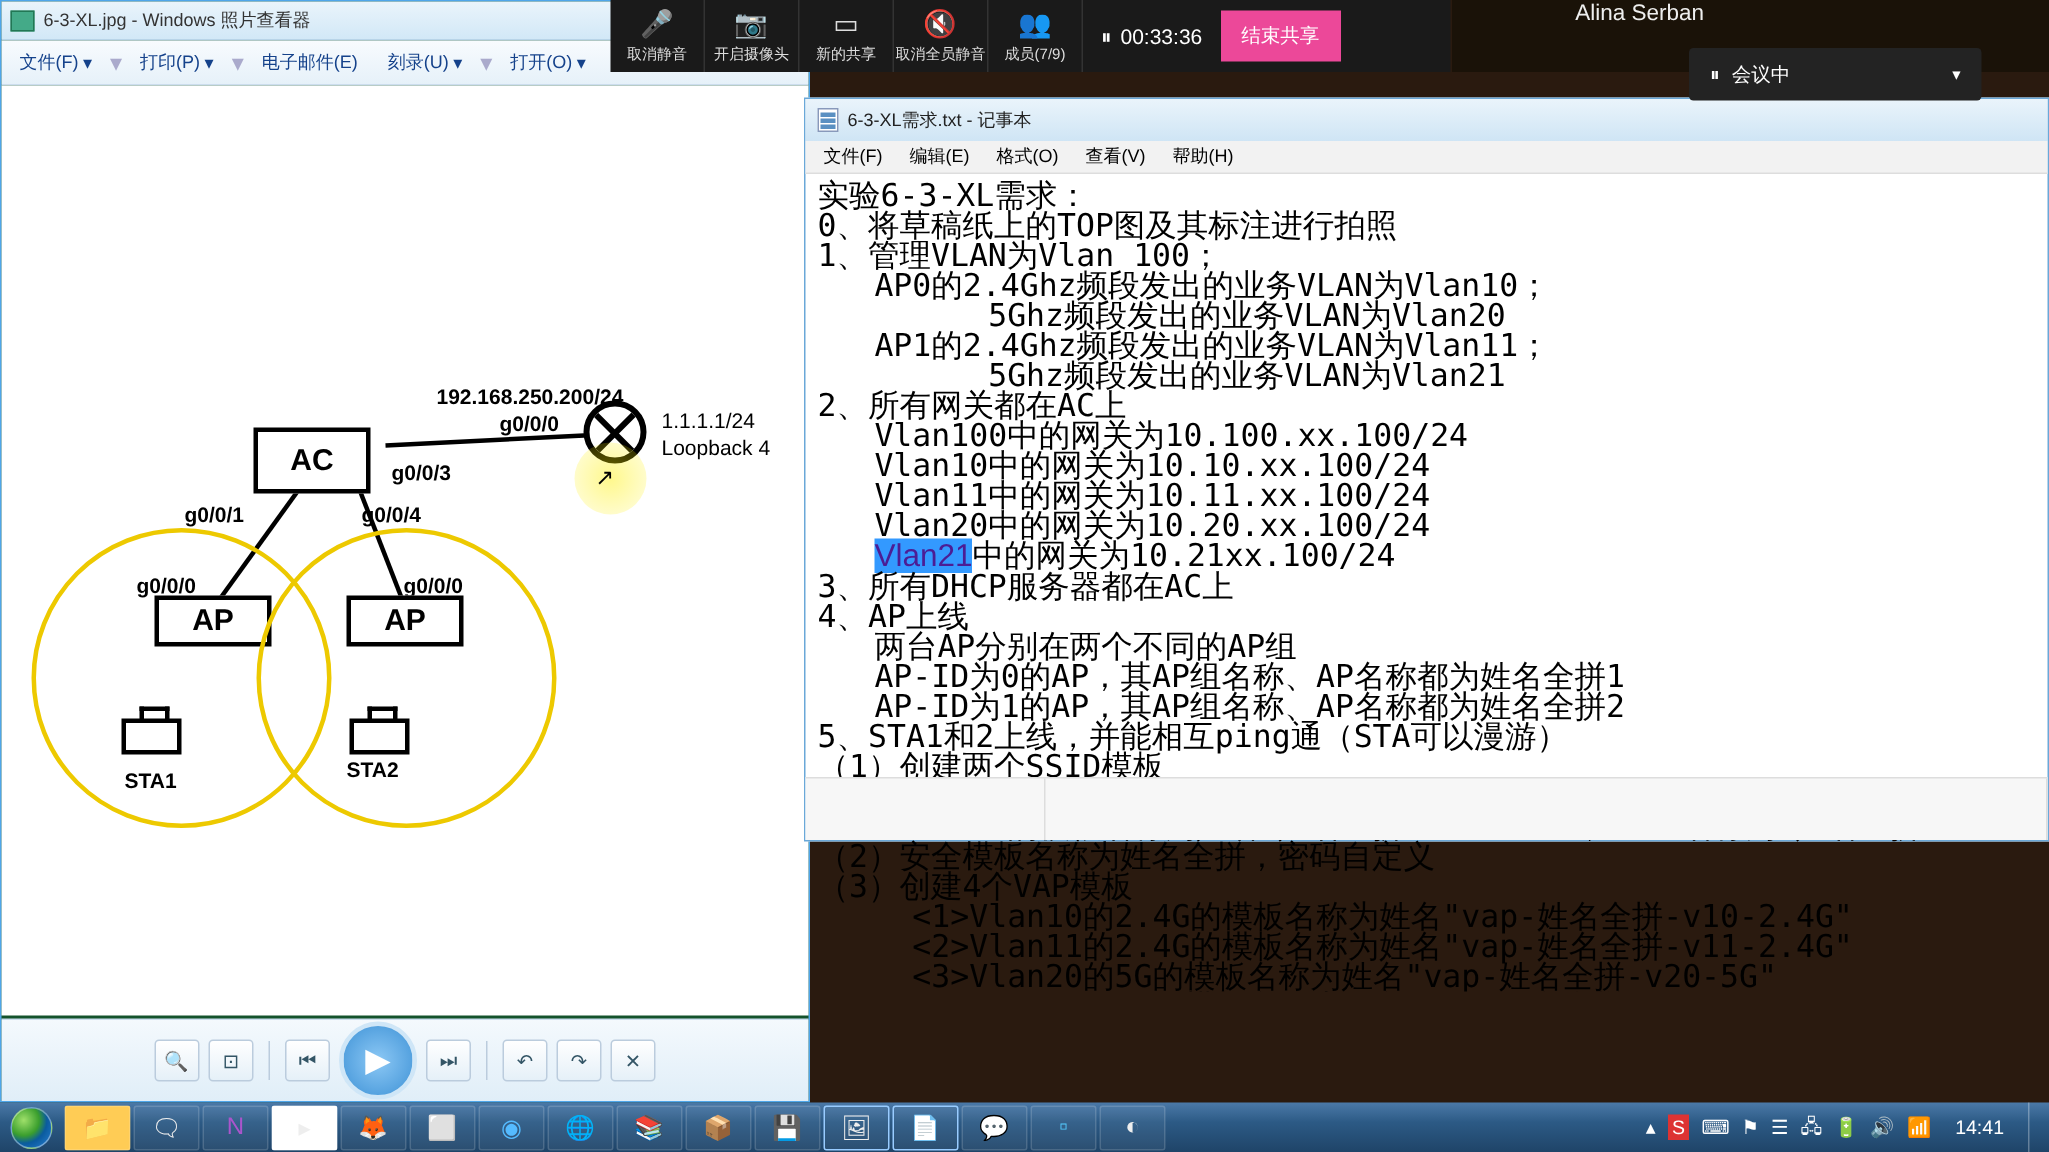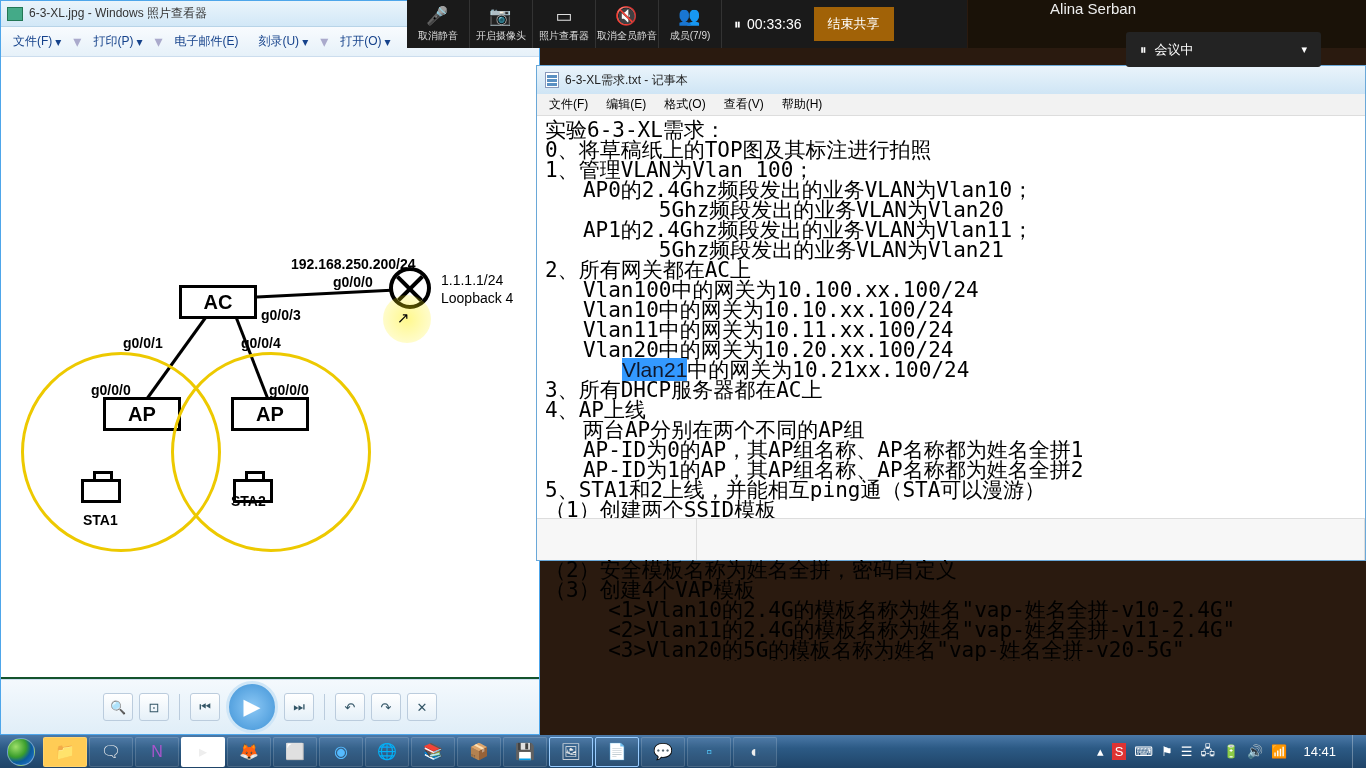--- a/index.html
+++ b/index.html
@@ -3,21 +3,21 @@
 <meta charset="utf-8">
 <style>
 * { margin:0; padding:0; box-sizing:border-box; font-family:"Microsoft YaHei",SimSun,sans-serif; }
 body { width:1366px; height:768px; background:#2a1a0f; overflow:hidden; position:relative; }
 
 
 .zoom-bar { position:absolute; top:0; left:407px; width:560px; height:48px; background:#1a1a1a; display:flex; align-items:center; z-index:50; }
 .zoom-btn { width:63px; height:48px; display:flex; flex-direction:column; align-items:center; justify-content:center; color:#ddd; font-size:10px; border-right:1px solid #333; cursor:pointer; }
 .zoom-btn .zi { font-size:18px; margin-bottom:2px; }
 .zoom-timer { display:flex; align-items:center; color:#fff; font-size:14px; padding:0 12px; gap:6px; }
-.zoom-end { background:#a16207; color:#fff; padding:8px 14px; font-size:13px; cursor:pointer; }
+.zoom-end { background:#ec4899; color:#fff; padding:8px 14px; font-size:13px; cursor:pointer; }
 .zoom-right { position:absolute; top:0; right:0; width:398px; height:48px; background:#1a1208; z-index:49; }
 .zoom-name { position:absolute; right:230px; top:0; color:#eee; font-size:15px; }
 .meeting-pill { position:absolute; top:32px; right:45px; width:195px; height:35px; background:#232323; color:#fff; display:flex; align-items:center; justify-content:space-between; padding:0 14px; font-size:13px; z-index:51; border-radius:3px; }
 .chev { font-size:11px; }
 
 
 .pv-win { position:absolute; top:0; left:0; width:540px; height:735px; background:#14532d; border:1px solid #4ea6ea; z-index:10; }
 .pv-title { height:26px; background:linear-gradient(#eaf4fb,#d2e8f7); display:flex; align-items:center; padding:0 6px; font-size:12px; color:#333; border-bottom:1px solid #b8d4e8; }
 .pv-title .ico { width:16px; height:14px; background:#4a8; margin-right:6px; border:1px solid #275; }
 .pv-menu { height:30px; background:linear-gradient(#f8fbfe,#e6f1f9); display:flex; align-items:center; padding:0 4px; gap:4px; border-bottom:1px solid #cde; }
@@ -49,21 +49,21 @@
 .pv-csep { width:1px; height:26px; background:#bcd; margin:0 4px;}
 
 
 .np-win { position:absolute; top:65px; left:536px; width:830px; height:496px; background:#fff; border:1px solid #6aa8d8; z-index:30; }
 .np-title { height:28px; background:linear-gradient(#eaf4fb,#cfe5f5); display:flex; align-items:center; padding:0 8px; font-size:12px; color:#222; }
 .np-title .ico { width:14px; height:16px; background:#fff; border:1px solid #89b; margin-right:6px; position:relative; }
 .np-title .ico::after { content:""; position:absolute; width:10px; height:3px; background:#5a90c2; left:1px; top:2px; box-shadow:0 4px #5a90c2,0 8px #5a90c2; }
 .np-menu { height:22px; background:#f2f2f2; display:flex; align-items:center; padding:0 4px; gap:2px; border-bottom:1px solid #ddd; }
 .np-menu-item { padding:2px 8px; font-size:12px; color:#000; cursor:pointer; }
 .np-body { padding:4px 8px; font-family:SimSun,"MS Gothic",monospace; font-size:21px; line-height:20px; color:#000; white-space:pre; overflow:hidden; height:545px; }
-.np-sel { background:#3399ff; color:#0f172a;margin-left:39px; }
+.np-sel { background:#3399ff; color:#4c1d95; }
 .np-status { position:absolute; bottom:0; left:0; width:100%; height:42px; border-top:1px solid #ddd; background:#f7f7f7; display:flex; }
 .np-status-cell { border-right:1px solid #ddd; height:100%; }
 
 
 .taskbar { position:absolute; bottom:0; left:0; width:100%; height:33px; background:linear-gradient(#4b79a8,#2c5a85 40%,#1f4468); display:flex; align-items:center; z-index:60; }
 .start { width:42px; height:33px; display:flex; align-items:center; justify-content:center; cursor:pointer; }
 .start-orb { width:28px; height:28px; border-radius:50%; background:radial-gradient(circle at 30% 30%,#9fe06a,#3a9e2d 40%,#0a5b9e 60%,#2a7fd4); border:1px solid rgba(255,255,255,0.4); }
 .tb-btn { width:44px; height:30px; margin:0 1px; border:1px solid rgba(255,255,255,0.15); border-radius:2px; display:flex; align-items:center; justify-content:center; font-size:16px; cursor:pointer; background:rgba(255,255,255,0.05); color:#eee; }
 .tb-tray { margin-left:auto; display:flex; align-items:center; gap:8px; padding:0 6px; color:#fff; font-size:11px; }
 .tb-clock { font-size:13px; padding:0 8px; }
@@ -80,21 +80,21 @@
   <div class="zoom-btn">
       <span class="zi">🎤</span>
       <span>取消静音</span>
     </div>
   <div class="zoom-btn">
       <span class="zi">📷</span>
       <span>开启摄像头</span>
     </div>
   <div class="zoom-btn">
       <span class="zi">▭</span>
-      <span>照片查看器</span>
+      <span>新的共享</span>
     </div>
   <div class="zoom-btn">
       <span class="zi">🔇</span>
       <span>取消全员静音</span>
     </div>
   <div class="zoom-btn">
       <span class="zi">👥</span>
       <span>成员(7/9)</span>
     </div>
   <div class="zoom-timer">
@@ -141,33 +141,33 @@
         <line x1="195" y1="130" x2="130" y2="220" stroke="#000" stroke-width="3"></line>
         <line x1="225" y1="130" x2="260" y2="220" stroke="#000" stroke-width="3"></line>
         <line x1="246" y1="110" x2="385" y2="103" stroke="#000" stroke-width="3"></line>
       </svg>
       <div class="dlabel" style="left:280px;top:69px;">192.168.250.200/24</div>
       <div class="dlabel" style="left:322px;top:87px;">g0/0/0</div>
       <div class="dlabel" style="left:250px;top:120px;">g0/0/3</div>
       <div class="dlabel" style="left:430px;top:85px;font-weight:normal;">1.1.1.1/24</div>
       <div class="dlabel" style="left:430px;top:103px;font-weight:normal;">Loopback 4</div>
       <div class="dcircle-bk" style="left:378px;top:80px;width:42px;height:42px;overflow:hidden;"></div>
-      <div class="dbox" style="left:168px;top:98px;width:78px;height:34px;">AC</div>
+      <div class="dbox" style="left:158px;top:98px;width:78px;height:44px;">AC</div>
       <div class="dlabel" style="left:112px;top:148px;">g0/0/1</div>
       <div class="dlabel" style="left:230px;top:148px;">g0/0/4</div>
       <div class="dlabel" style="left:80px;top:195px;">g0/0/0</div>
       <div class="dlabel" style="left:258px;top:195px;">g0/0/0</div>
       <div class="dbox" style="left:92px;top:210px;width:78px;height:34px;">AP</div>
       <div class="dbox" style="left:220px;top:210px;width:78px;height:34px;">AP</div>
       <div class="dcircle-y" style="left:10px;top:165px;width:200px;height:200px;"></div>
       <div class="dcircle-y" style="left:160px;top:165px;width:200px;height:200px;"></div>
       <div class="sta-ico" style="left:70px;top:292px;"></div>
       <div class="sta-ico" style="left:222px;top:292px;"></div>
       <div class="dlabel" style="left:72px;top:325px;">STA1</div>
-      <div class="dlabel" style="left:220px;top:306px;">STA2</div>
+      <div class="dlabel" style="left:220px;top:318px;">STA2</div>
     </div>
     <div class="cursor-hl"></div>
   </div>
 
   <div class="pv-ctrl">
     <div class="pv-cbtn">🔍</div>
     <div class="pv-cbtn">⊡</div>
     <div class="pv-csep"></div>
     <div class="pv-cbtn">⏮</div>
     <div class="pv-cbtn big">▶</div>

